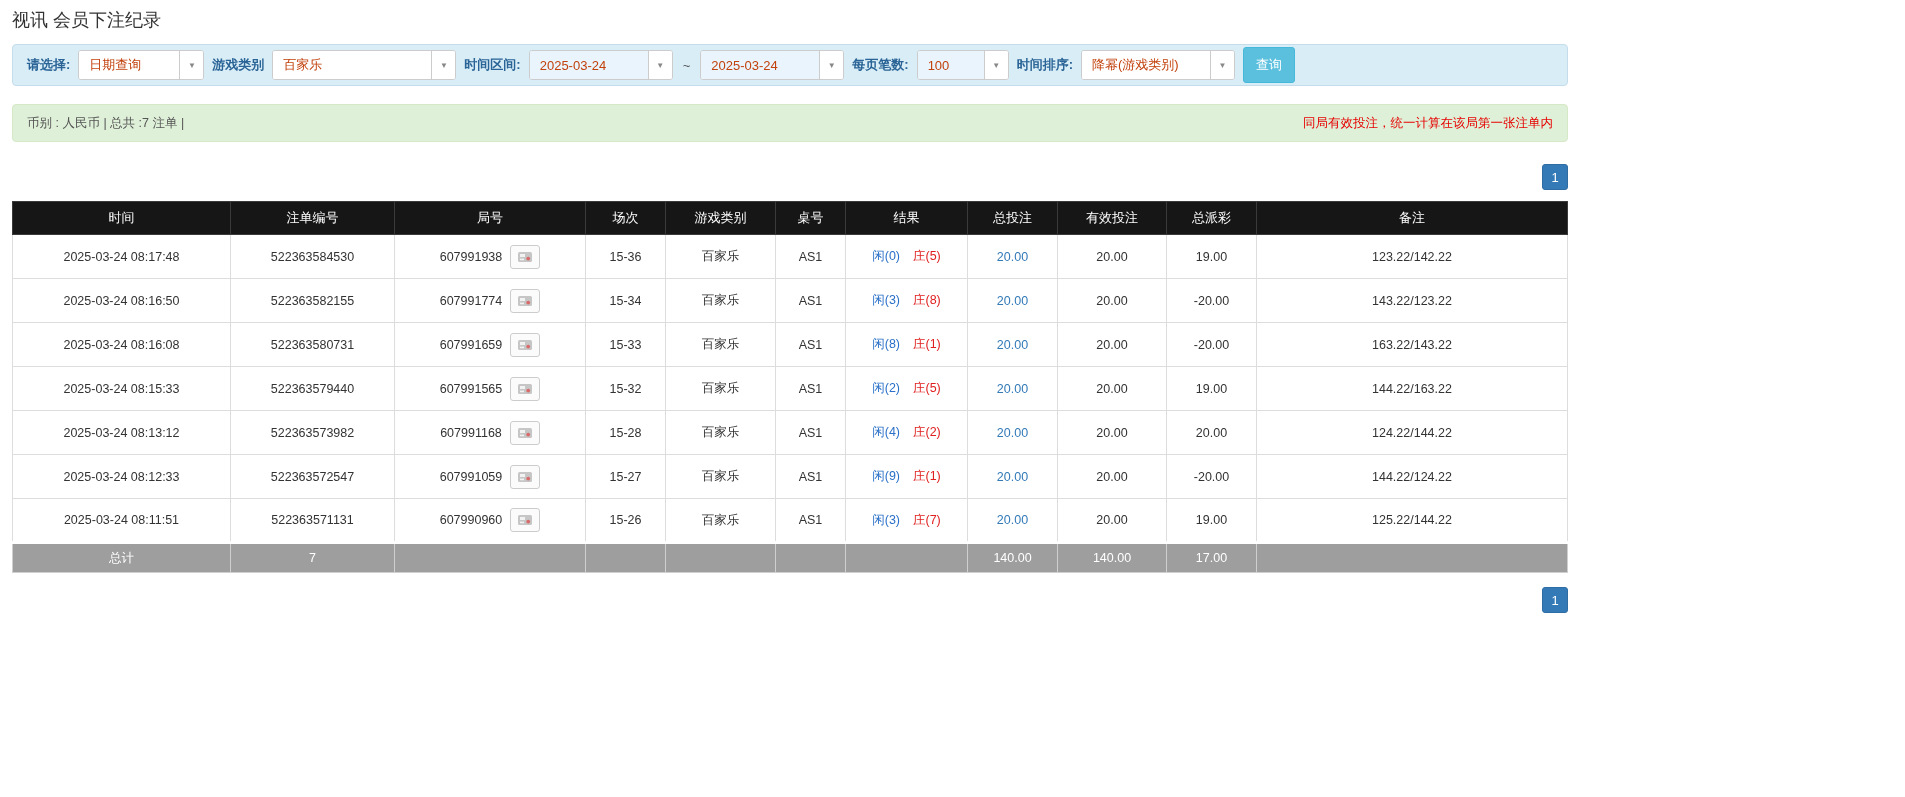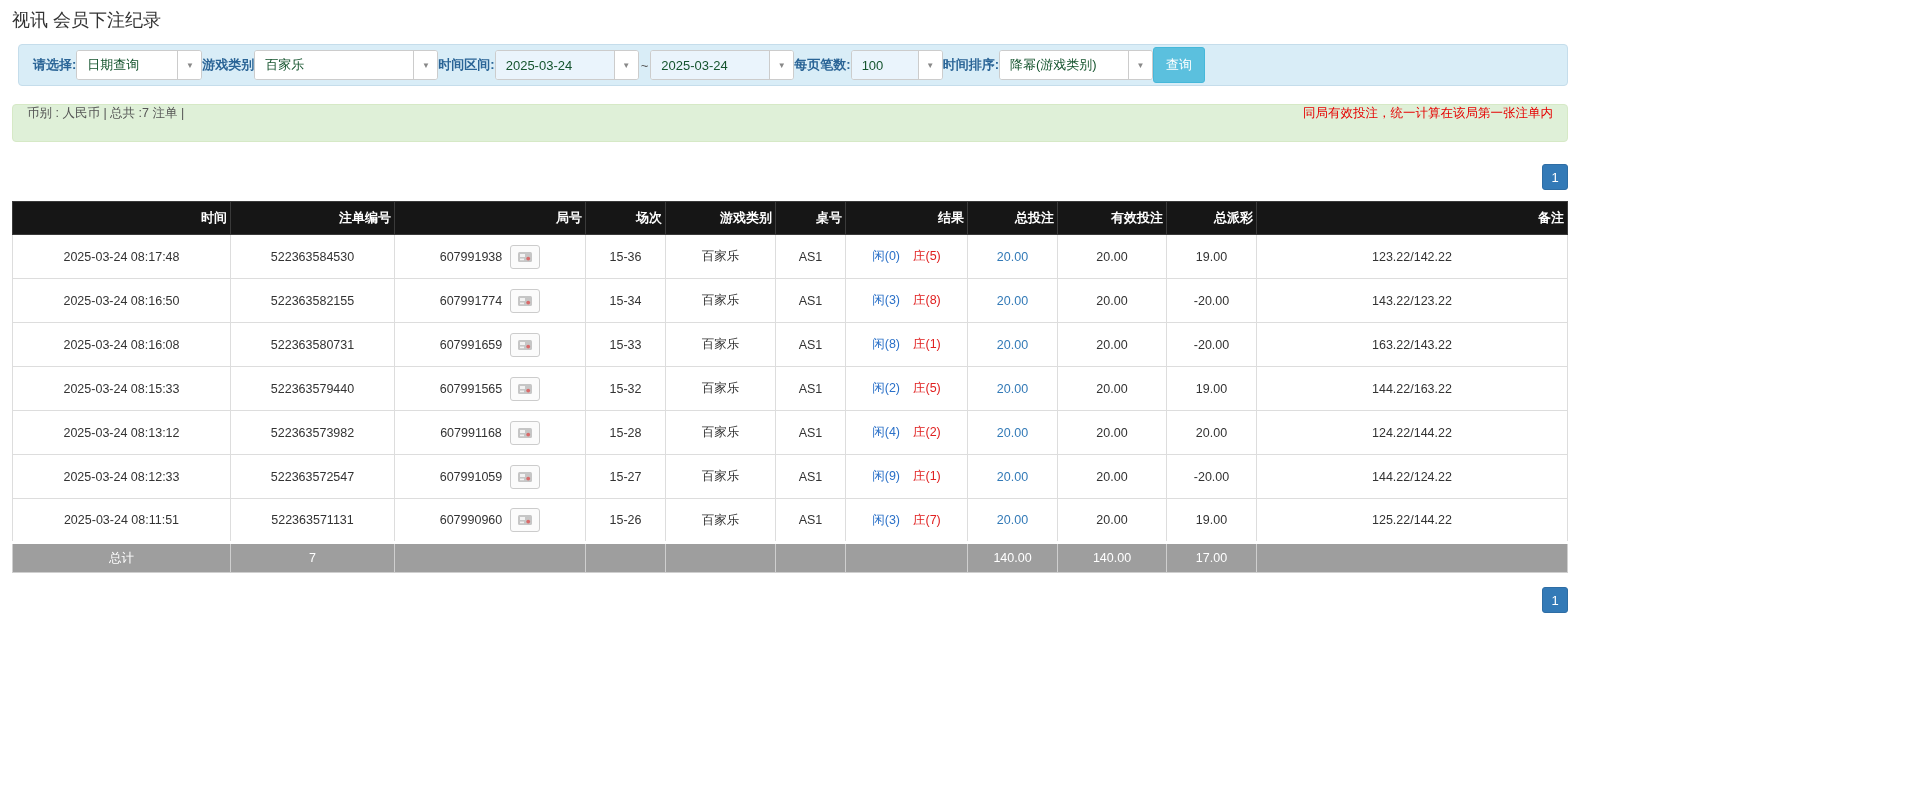--- a/index.html
+++ b/index.html
@@ -22,22 +22,22 @@
   }
 
   
   .filter-bar {
     background: var(--filter-bg, #d9edf7);
     border: 1px solid #c5ddeb;
     border-radius: 4px;
     padding: 6px 14px;
     display: flex;
     align-items: center;
+    gap: 8px;
     height: 42px;
-    margin-left: 6px;
   }
   .flabel {
     font-size: 13px;
     font-weight: bold;
     color: var(--label-blue, #2a6496);
     white-space: nowrap;
   }
   .combo {
     display: inline-flex;
     align-items: stretch;
@@ -46,21 +46,21 @@
     border: 1px solid #ccc;
     border-radius: 3px;
     overflow: hidden;
     cursor: pointer;
   }
   .combo .val {
     display: flex;
     align-items: center;
     padding: 0 10px;
     font-size: 13px;
-    color: #14532d;
+    color: #c2410c;
     background: #fff;
     white-space: nowrap;
   }
   .combo.tint .val { background: #eaf4fc; }
   .combo .caret-btn {
     width: 24px;
     border-left: 1px solid #ccc;
     background: #fff;
     display: flex;
     align-items: center;
@@ -88,23 +88,23 @@
     font-family: inherit;
   }
 
   
   .info-bar {
     margin-top: 18px;
     background: var(--info-bg, #dff0d8);
     border: 1px solid #d6e9c6;
     border-radius: 4px;
     height: 38px;
-    padding: 0 14px;
+    padding: 8px 14px;
     display: flex;
-    align-items: flex-start;
+    align-items: center;
     justify-content: space-between;
     font-size: 12.5px;
   }
   .info-left { color: #555; }
   .info-right { color: var(--notice-red, #e60000); }
 
   
   .pager { display: flex; justify-content: flex-end; }
   .pager-top { margin: 22px 0 11px 0; }
   .pager-bottom { margin-top: 14px; }
@@ -126,25 +126,25 @@
   
   table.records {
     width: 100%;
     border-collapse: collapse;
     table-layout: fixed;
     font-size: 12.5px;
   }
   table.records th {
     background: var(--header-bg, #161616);
     color: #fff;
-    font-weight: bold;
+    font-weight: normal;
     font-size: 13px;
-    padding: 7px 3px;
+    padding: 7px 12px;
     border: 1px solid #3a3a3a;
-    text-align: right;
+    text-align: center;
   }
   table.records td {
     border: 1px solid #ddd;
     text-align: center;
     height: 44px;
     background: #fff;
     color: #333;
     padding: 2px 4px;
     overflow: hidden;
     white-space: nowrap;

